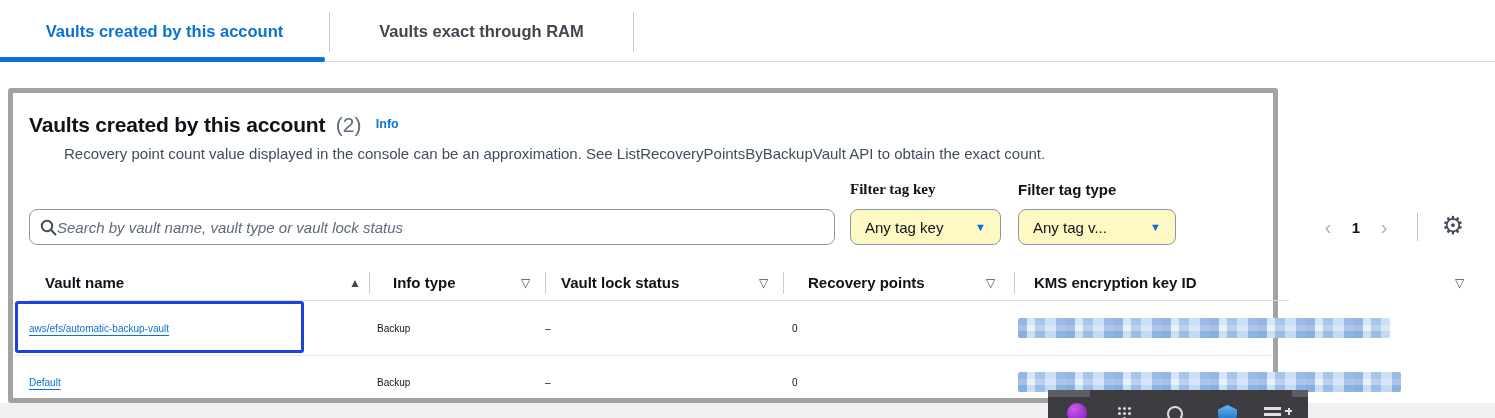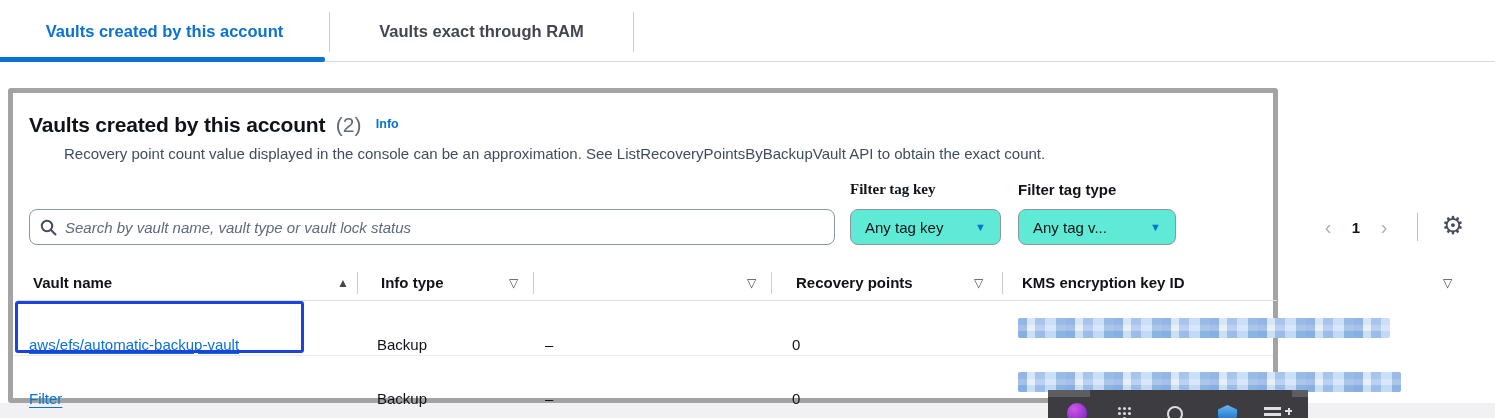--- a/index.html
+++ b/index.html
@@ -37,47 +37,47 @@
 
   .filter-label { position:absolute; top:88px; font-size:15px; font-weight:bold; color:#0f141a; }
   .filter-label.key { left:837px;font-family:Liberation Serif, serif; }
   .filter-label.value { left:1005px; }
 
   
   .search-box { position:absolute; left:16px; top:116px; width:806px; height:36px;
                 border:1.5px solid #8c95a3; border-radius:8px; background:#fff;
                 display:flex; align-items:center; padding:0 10px; }
   .search-box input { border:none; outline:none; flex:1; font-size:15px; font-style:italic; color:#424650;
-                      font-family:"Liberation Sans", sans-serif; background:transparent; margin-left:8px; }
+                      font-family:"Liberation Sans", sans-serif; background:transparent; }
   .search-box input::placeholder { color:#5f6b7a; font-style:italic; }
 
   .dropdown { position:absolute; top:116px; height:36px; border:1.5px solid #8c95a3; border-radius:8px;
-              background:#5eead4; display:flex; align-items:center; justify-content:space-between;
+              background:#fef9c3; display:flex; align-items:center; justify-content:space-between;
               padding:0 14px; font-size:15px; color:#0f141a; cursor:pointer; }
   .dropdown.key { left:837px; width:151px; }
   .dropdown.value { left:1005px; width:158px;align-items:center; }
   .caret { color:#0972d3; font-size:11px; margin-left:10px; }
 
   .pagination { position:absolute; top:116px; left:1302px; height:36px; display:flex; align-items:center; }
   .page-btn { width:26px; text-align:center; font-size:20px; color:#a4b1c0; cursor:pointer; line-height:36px; }
   .page-num { width:30px; text-align:center; font-size:15px; font-weight:bold; color:#0f141a; cursor:pointer; }
   .pag-divider { position:absolute; left:1404px; top:120px; width:1px; height:28px; background:#b9c1cc; }
   .gear { position:absolute; left:1422px; top:114px; width:36px; height:36px; font-size:25px; color:#414d5c;
           display:flex; align-items:center; justify-content:center; cursor:pointer; }
 
   
-  .thead { position:absolute; left:4px; top:172px; width:100%; height:36px; border-bottom:1px solid #d9dee4; }
+  .thead { position:absolute; left:16px; top:172px; width:100%; height:36px; border-bottom:1px solid #d9dee4; }
   .th { position:absolute; top:0; height:36px; line-height:36px; font-size:15px; font-weight:bold; color:#0f141a; cursor:pointer; }
   .sort-icon { position:absolute; top:0; height:36px; line-height:36px; font-size:12px; color:#424650; cursor:pointer; }
   .col-divider { position:absolute; top:7px; width:1px; height:22px; background:#c9ced6; }
 
   .trow { position:absolute; left:0; width:100%; height:54px; }
   .trow.r1 { top:208px; }
   .trow.r2 { top:262px; border-top:1px solid #e9ebed; height:53px; }
-  .td { position:absolute; top:16px; height:100%; display:flex; align-items:center; font-size:15px; color:#0f141a; }
+  .td { position:absolute; top:0; height:100%; display:flex; align-items:center; font-size:10px; color:#0f141a; }
   .vault-link { color:#0972d3; text-decoration:underline; text-underline-offset:3px; cursor:pointer; }
 
   .c-name { left:16px; }
   .c-type { left:364px; }
   .c-lock { left:532px; }
   .c-rec  { left:779px; }
   .c-kms  { left:1005px; }
 
   .focus-box { position:absolute; left:2px; top:208px; width:289px; height:52px;
                border:3px solid #1d43dc; border-radius:3px; pointer-events:none; }
@@ -172,20 +172,21 @@
 
   <div class="thead">
     <span class="th c-name">Vault name</span>
     <span class="sort-icon" style="left:320px;">▲</span>
     <span class="col-divider" style="left:340px;"></span>
 
     <span class="th c-type">Info type</span>
     <span class="sort-icon" style="left:492px;">▽</span>
     <span class="col-divider" style="left:516px;"></span>
 
+    <span class="th c-lock">Vault lock status</span>
     <span class="sort-icon" style="left:730px;">▽</span>
     <span class="col-divider" style="left:754px;"></span>
 
     <span class="th c-rec">Recovery points</span>
     <span class="sort-icon" style="left:957px;">▽</span>
     <span class="col-divider" style="left:985px;"></span>
 
     <span class="th c-kms">KMS encryption key ID</span>
     <span class="sort-icon" style="left:1426px;">▽</span>
   </div>
@@ -194,21 +195,21 @@
     <span class="td c-name">
         <a class="vault-link">aws/efs/automatic-backup-vault</a>
       </span>
     <span class="td c-type">Backup</span>
     <span class="td c-lock">–</span>
     <span class="td c-rec">0</span>
   </div>
 
   <div class="trow r2">
     <span class="td c-name">
-        <a class="vault-link">Filter</a>
+        <a class="vault-link">Default</a>
       </span>
     <span class="td c-type">Backup</span>
     <span class="td c-lock">–</span>
     <span class="td c-rec">0</span>
   </div>
 
   <div class="blur-block b1"></div>
   <div class="blur-block b2"></div>
 
   <div class="focus-box"></div>

